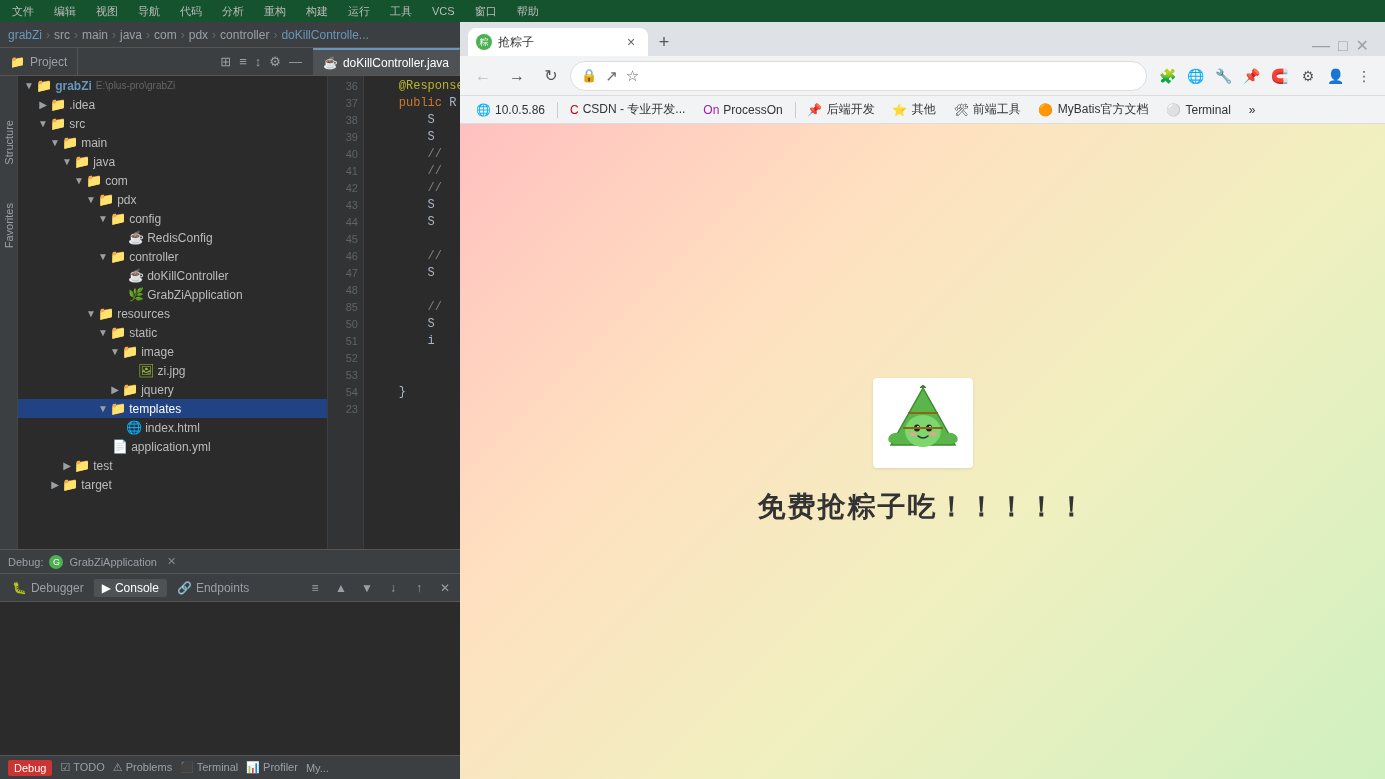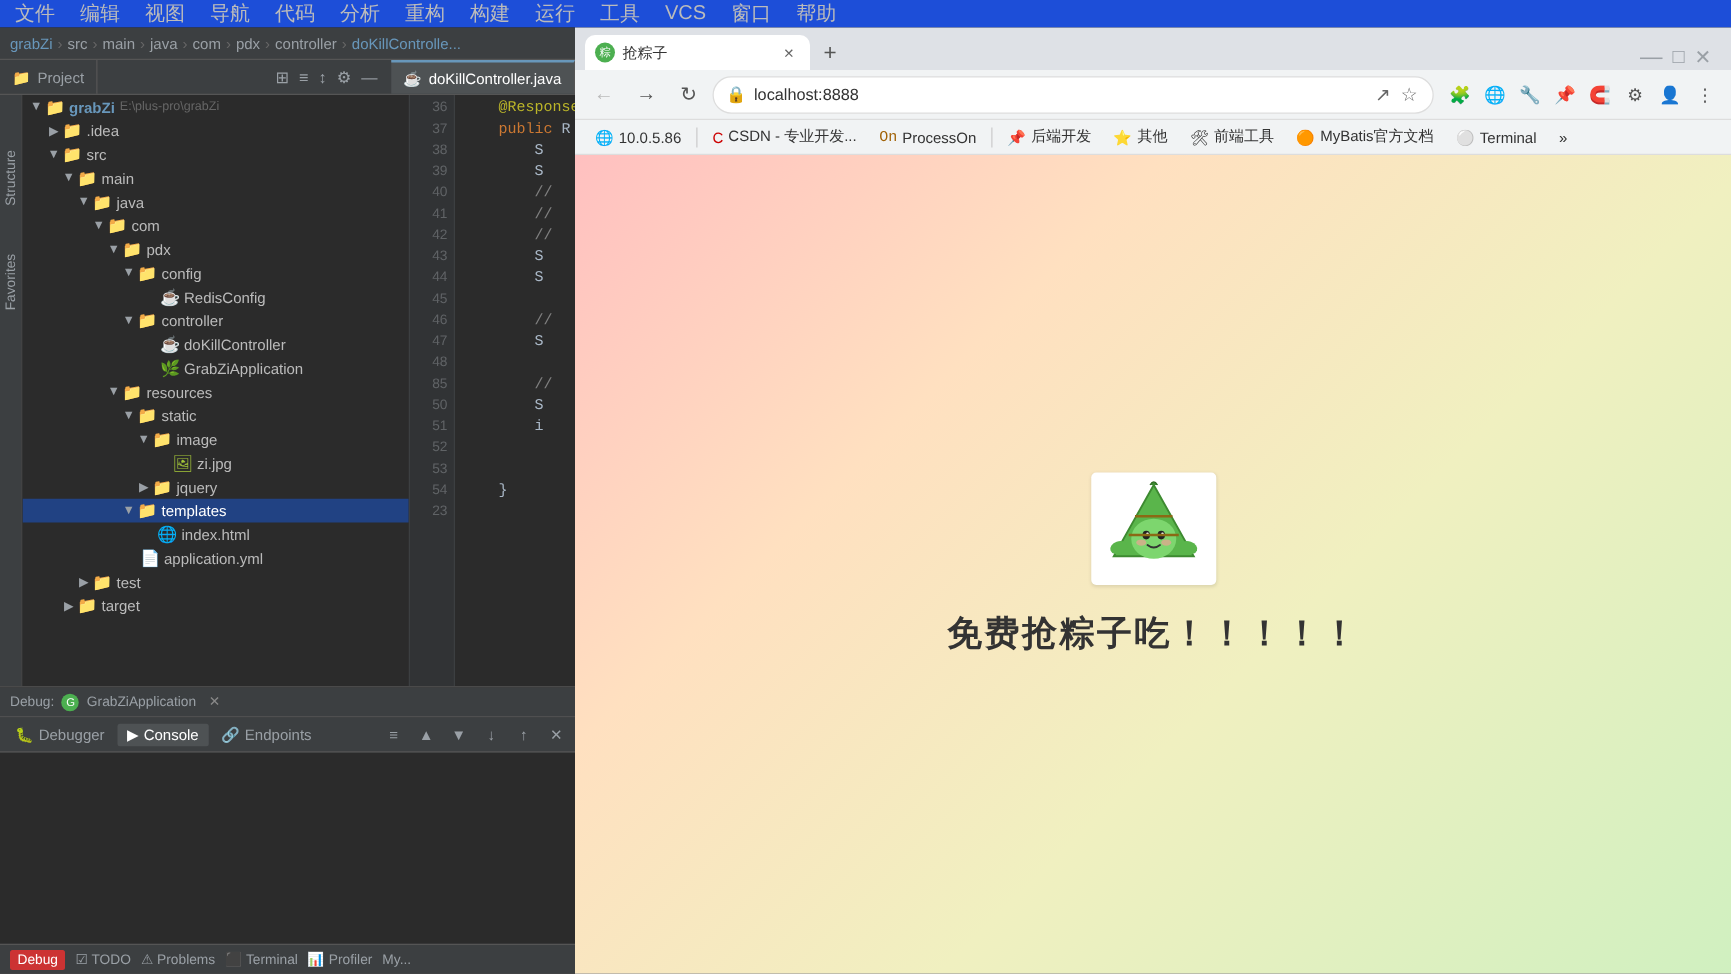--- a/index.html
+++ b/index.html
@@ -1,26 +1,26 @@
 <!DOCTYPE html>
 <html><head>
   <meta charset="utf-8">
   <style>
     * { margin: 0; padding: 0; box-sizing: border-box; }
     body { font-family: 'Segoe UI', Arial, sans-serif; background: #2b2b2b; width: 1385px; height: 779px; overflow: hidden; display: flex; flex-direction: column; }
 
     
     .ide-menubar {
-      background: #1d4ed8;
+      background: #14532d;
       height: 22px;
       display: flex;
       align-items: center;
       padding: 0 8px;
       gap: 12px;
-      font-size: 16px;
+      font-size: 11px;
       color: #bbbbbb;
       flex-shrink: 0;
     }
     .ide-menubar span { cursor: pointer; padding: 2px 4px; }
 
     
     .ide-pathbar {
       background: #3c3f41;
       height: 26px;
       display: flex;
@@ -776,21 +776,20 @@
           <div style="color:#9aa0a6; font-size:16px; cursor:pointer;">✕</div>
         </div>
       </div>
 
       <div class="browser-nav-bar">
         <button class="nav-btn disabled">←</button>
         <button class="nav-btn">→</button>
         <button class="nav-btn">↻</button>
         <div class="address-bar">
           <span class="lock-icon">🔒</span>
-          <span class="address-text">localhost:8888</span>
           <div class="address-actions">
             <span class="addr-btn">↗</span>
             <span class="addr-btn">☆</span>
           </div>
         </div>
 
         <div class="browser-toolbar-actions">
           <div class="ext-btn">🧩</div>
           <div class="ext-btn">🌐</div>
           <div class="ext-btn">🔧</div>
@@ -806,21 +805,21 @@
         <div class="bookmark-item">
           <span class="bookmark-icon">🌐</span>
           <span>10.0.5.86</span>
         </div>
         <div class="bookmark-separator"></div>
         <div class="bookmark-item">
           <span class="bookmark-icon" style="color:#c00;">C</span>
           <span>CSDN - 专业开发...</span>
         </div>
         <div class="bookmark-item">
-          <span class="bookmark-icon" style="color:#a16207;font-family:Liberation Mono, monospace;">On</span>
+          <span class="bookmark-icon" style="color:#a21caf;">On</span>
           <span>ProcessOn</span>
         </div>
         <div class="bookmark-separator"></div>
         <div class="bookmark-item">
           <span class="bookmark-icon">📌</span>
           <span>后端开发</span>
         </div>
         <div class="bookmark-item">
           <span class="bookmark-icon">⭐</span>
           <span>其他</span>

